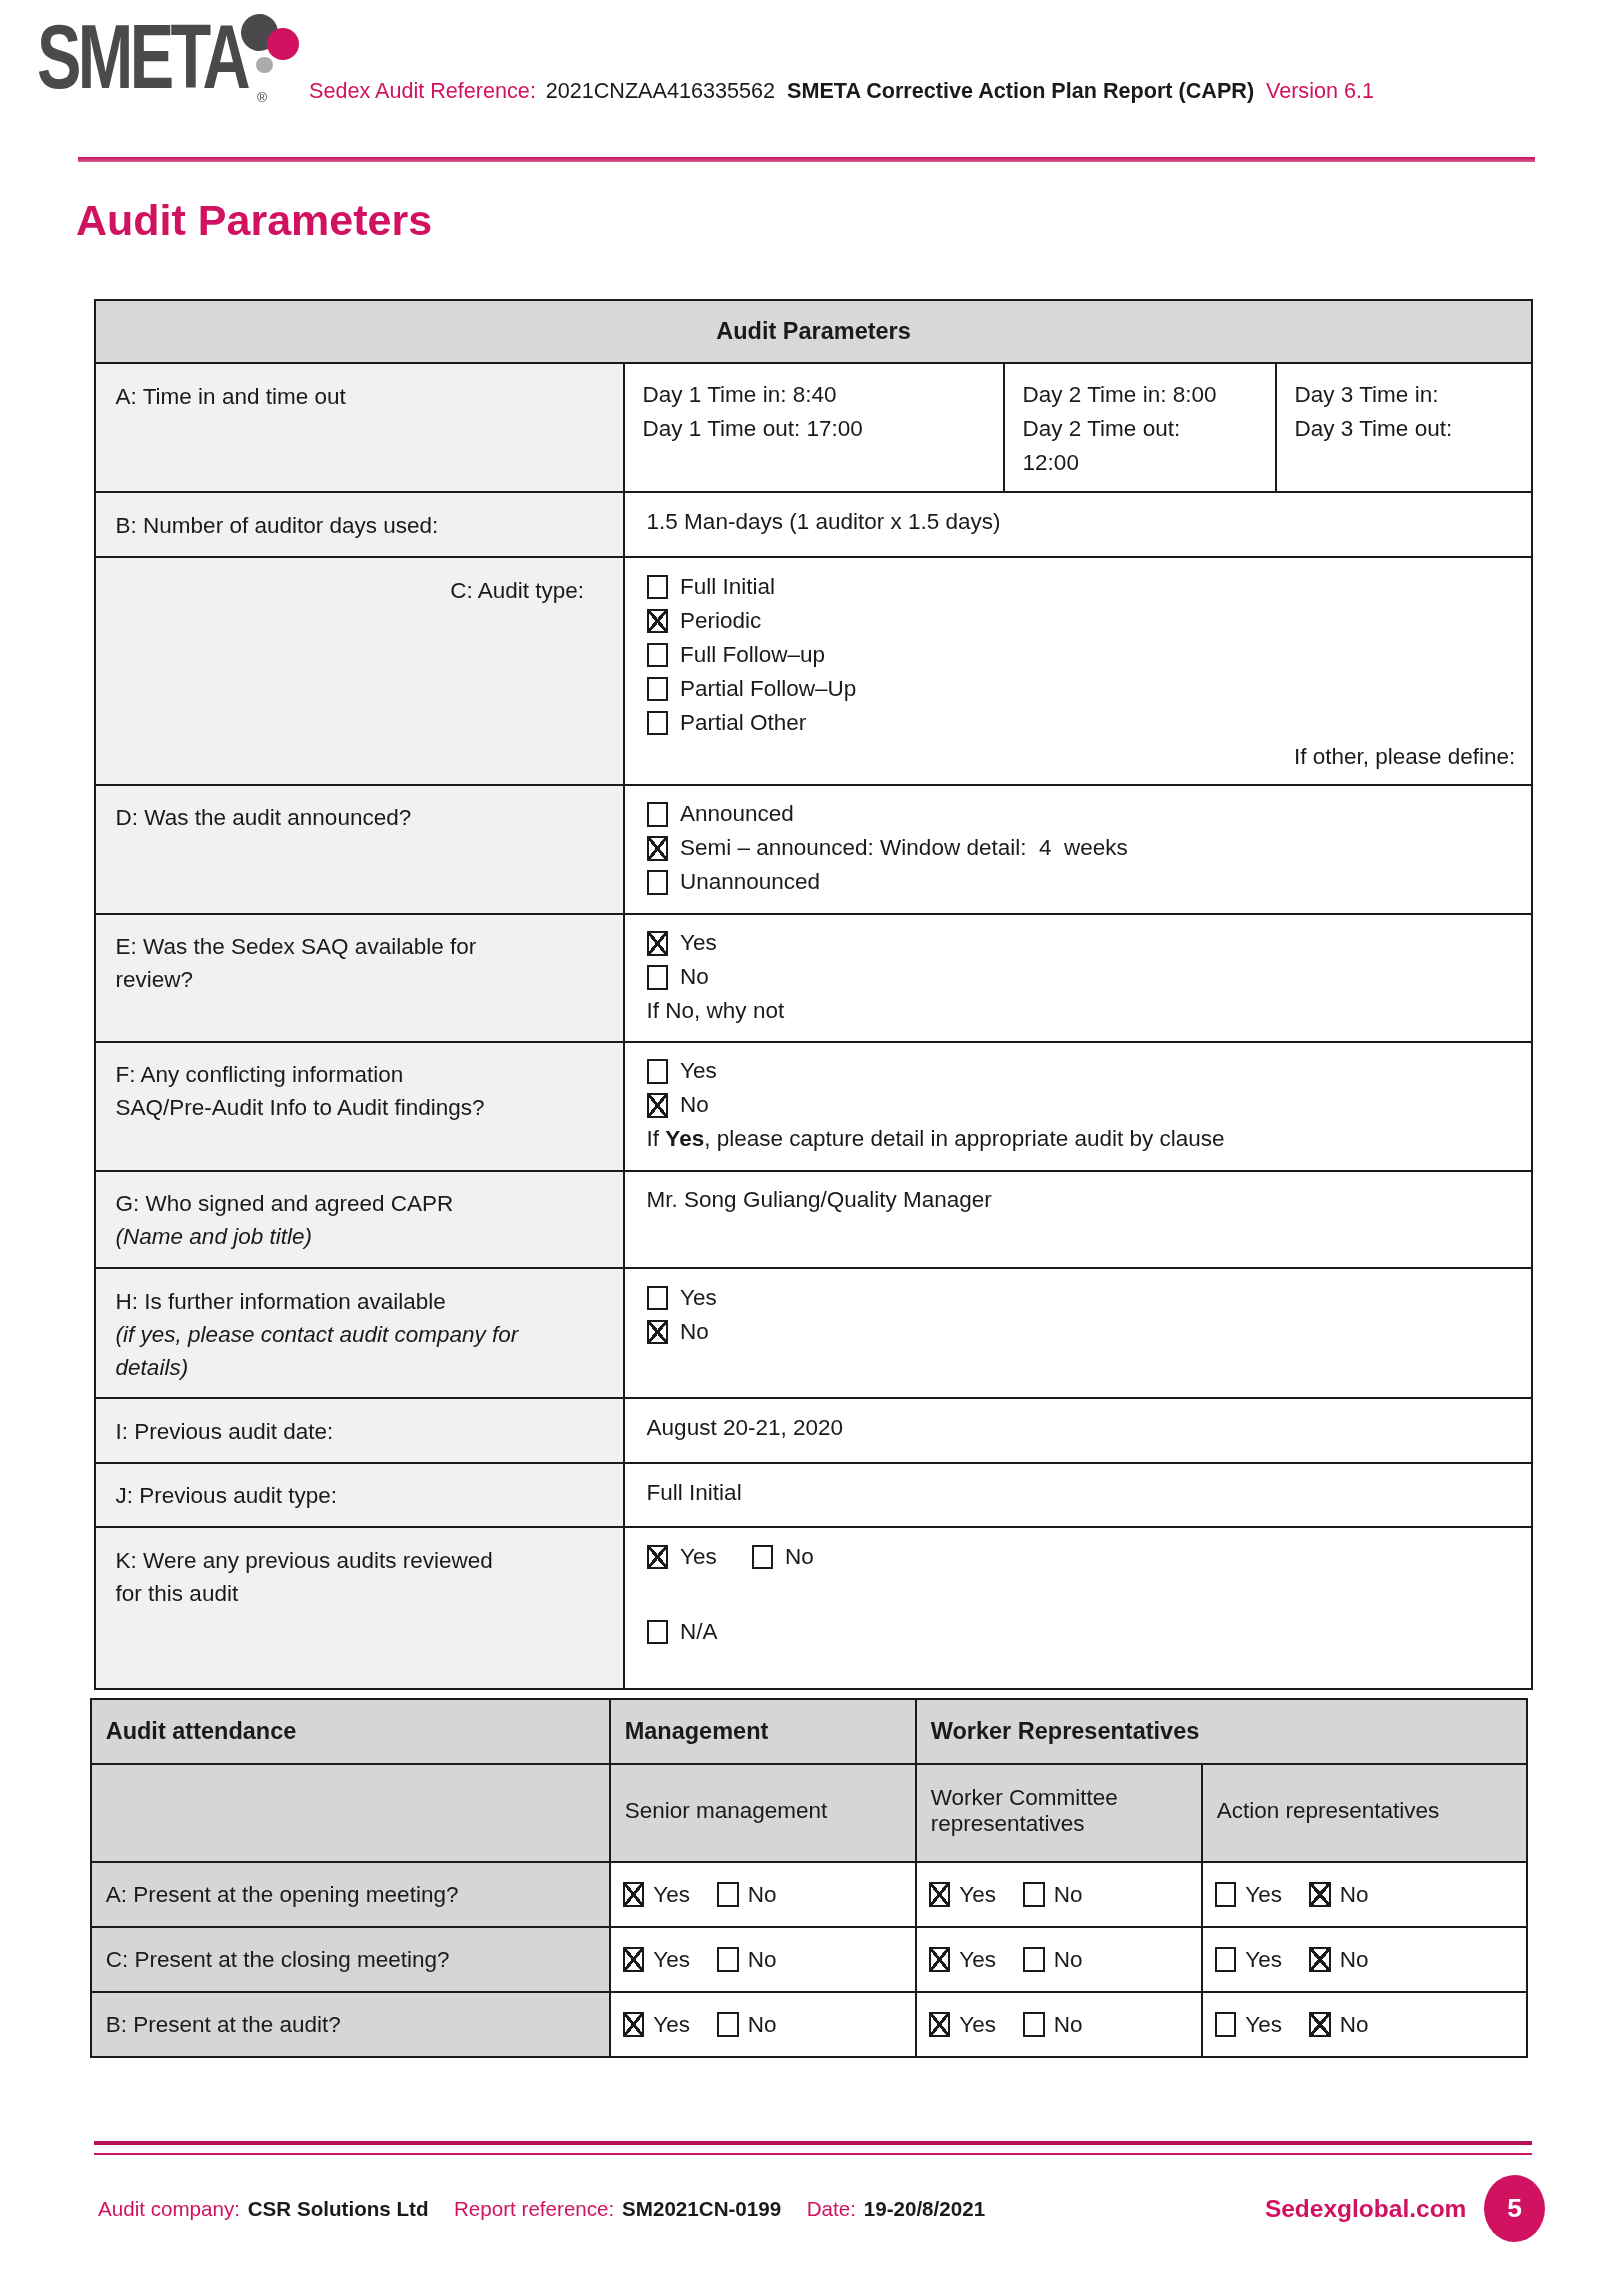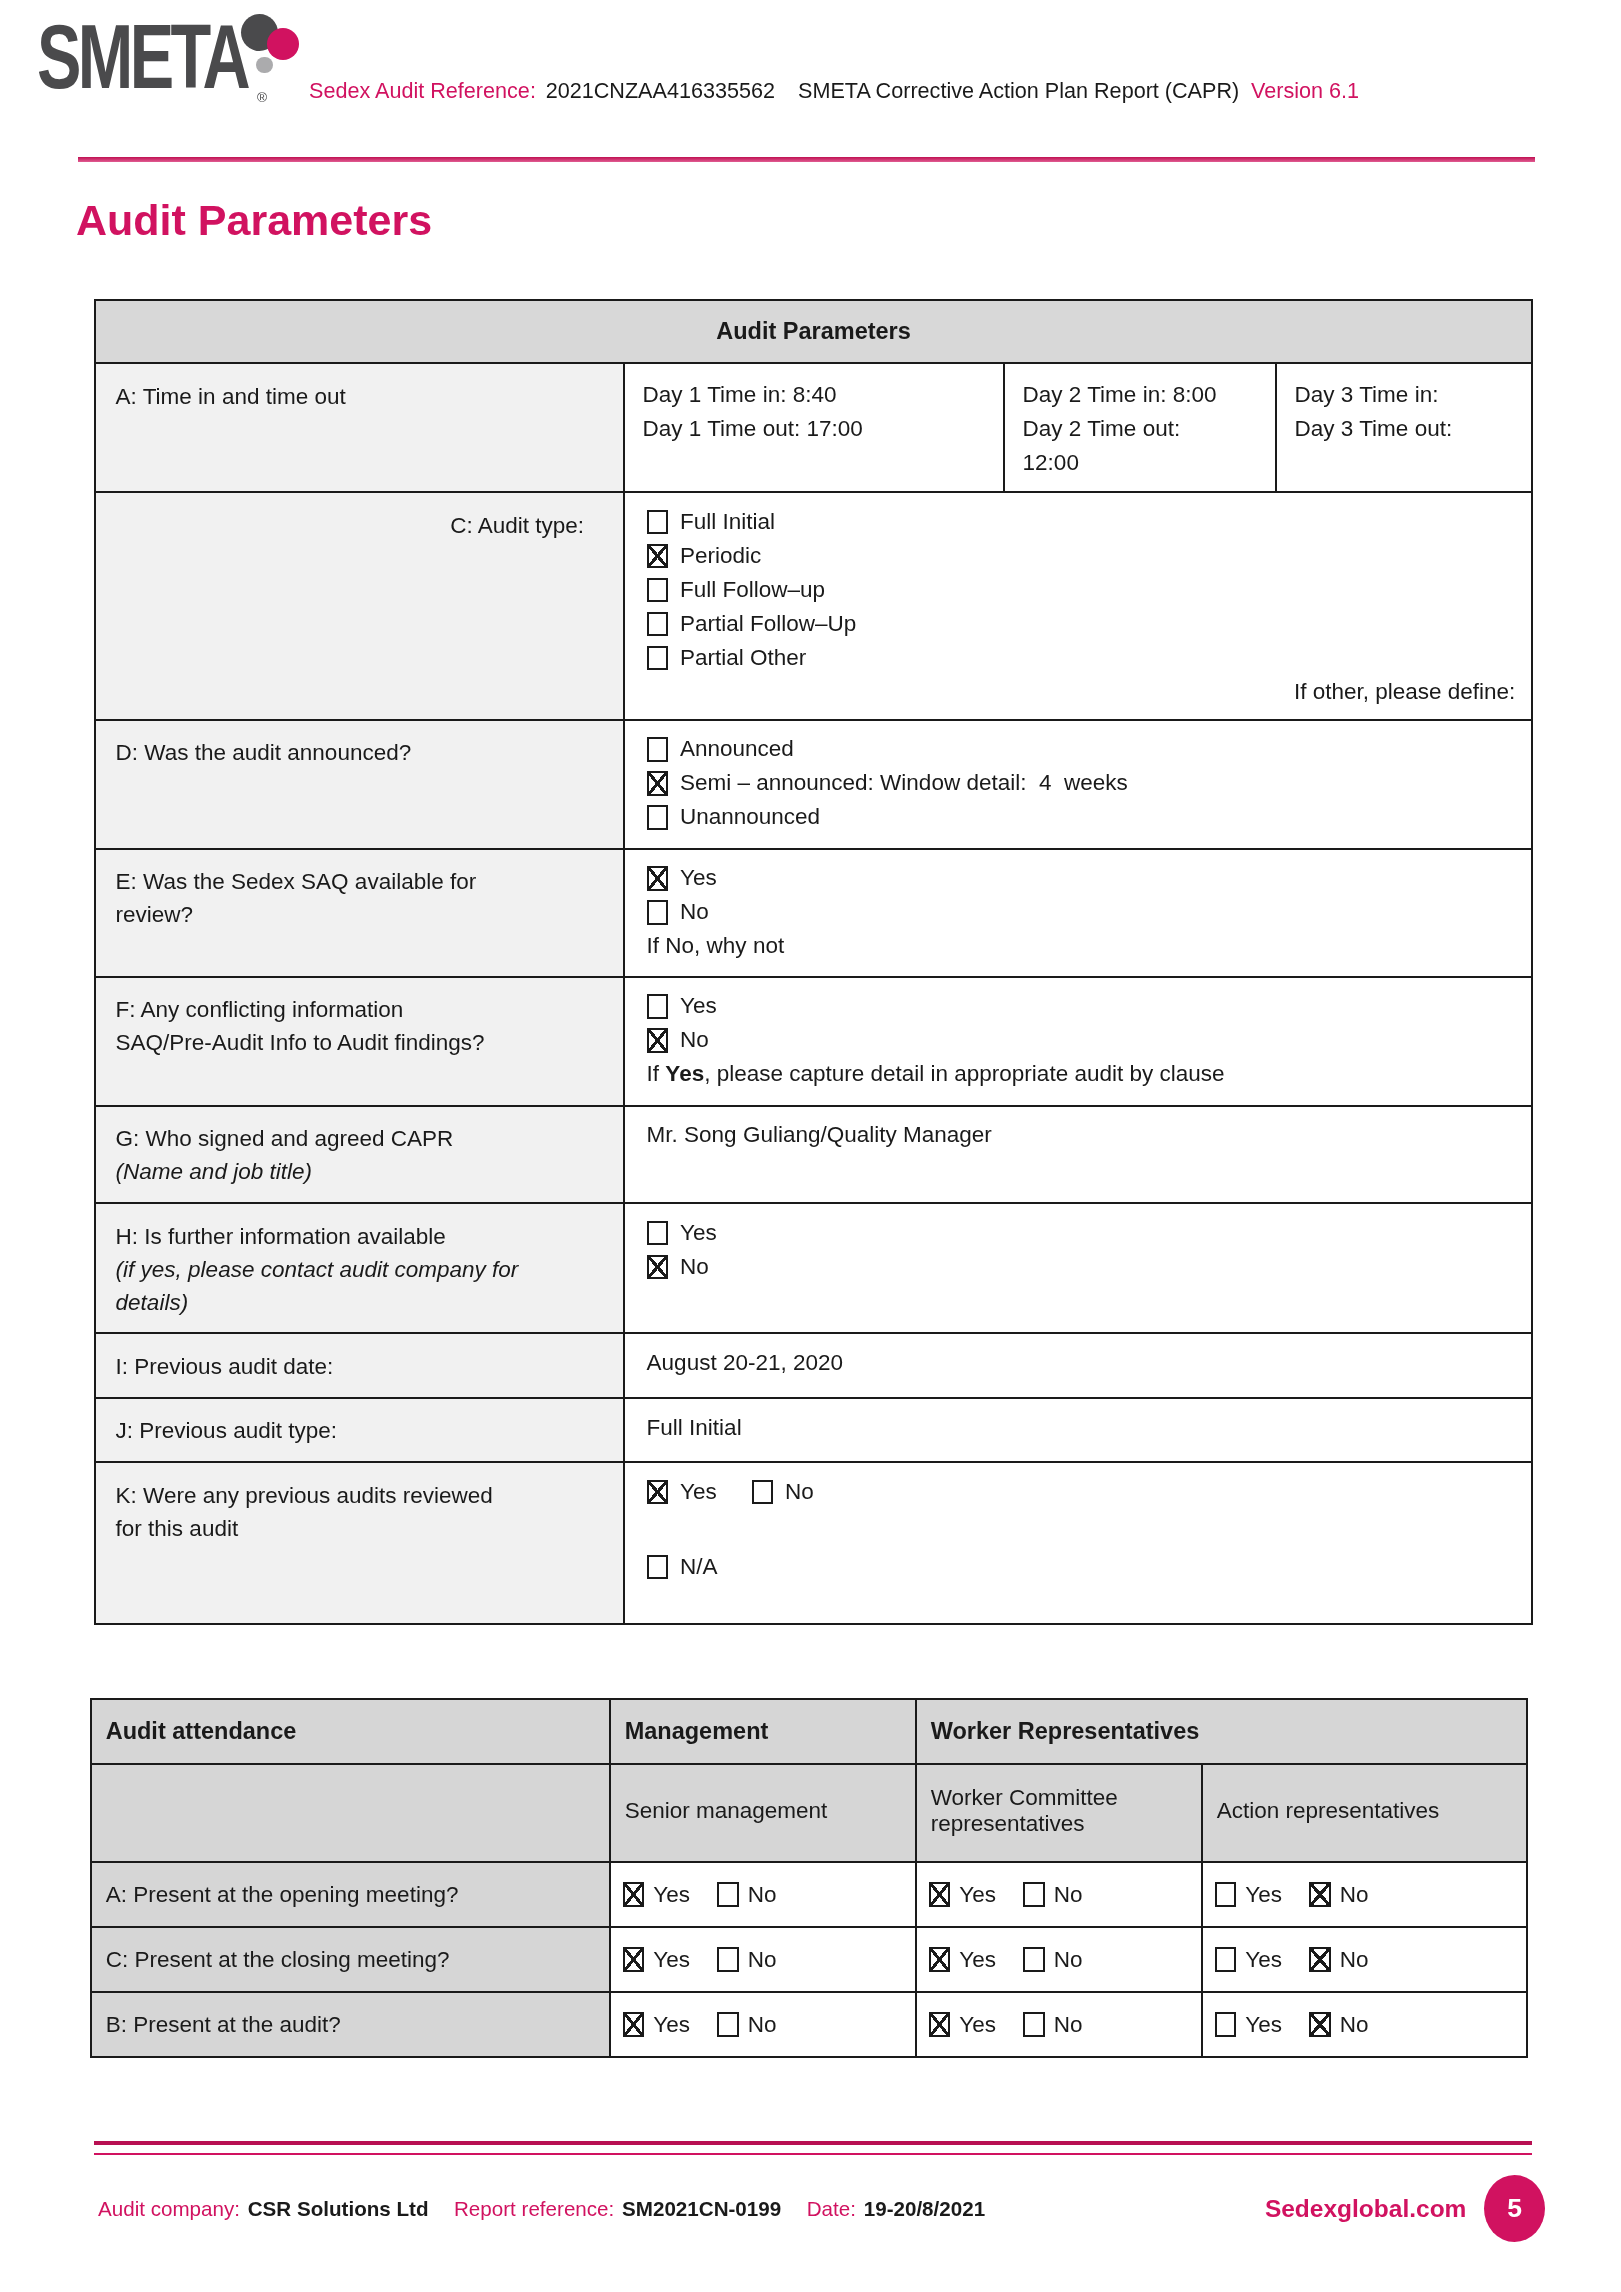--- a/index.html
+++ b/index.html
@@ -24,21 +24,21 @@
   .c-gray{left:204px;top:0px;width:37px;height:37px;background:var(--logo-gray);z-index:1;}
   .c-pink{left:230px;top:14.7px;width:32px;height:32px;background:var(--pink);z-index:3;}
   .c-light{left:219px;top:43px;width:16.7px;height:16.7px;background:var(--logo-light-gray);z-index:1;}
   .logo-reg{position:absolute;left:220px;top:76px;font-size:13.7px;color:var(--logo-gray);z-index:2;}
   .header-meta{
     position:absolute;left:309px;top:78px;white-space:nowrap;font-size:21.6px;
     display:flex;align-items:baseline;
   }
   .hm-label{color:var(--pink);margin-right:9.8px;}
   .hm-value{color:var(--ink);}
-  .hm-title{font-weight:normal;margin-left:23px;}
+  .hm-title{font-weight:bold;margin-left:12px;}
   .hm-version{color:var(--pink);margin-left:11.8px;}
   .header-rule{
     position:absolute;left:78px;top:157px;width:1457px;height:4.9px;
     background:linear-gradient(to bottom,#c01052,#e0higher5c92);
     background:linear-gradient(to bottom,#c01052,#e05c92);
   }
   
   .page-title{
     position:absolute;left:76px;top:196px;margin:0;
     font-size:43px;font-weight:bold;color:var(--pink);letter-spacing:0px;
@@ -154,20 +154,28 @@
         <td class="val sub">
           <div class="vline">Day 2 Time in: 8:00</div>
           <div class="vline">Day 2 Time out:</div>
           <div class="vline">12:00</div>
         </td>
         <td class="val sub">
           <div class="vline">Day 3 Time in:</div>
           <div class="vline">Day 3 Time out:</div>
         </td>
       </tr>
+      <tr class="prow row-B">
+        <td class="lbl">
+          <div class="lline">B: Number of auditor days used:</div>
+        </td>
+        <td class="val" colspan="3">
+          <div class="vline"><span>1.5 Man-days (1 auditor x 1.5 days)</span></div>
+        </td>
+      </tr>
       <tr class="prow row-C">
         <td class="lbl">
           <div class="lline">C: Audit type:</div>
         </td>
         <td class="val" colspan="3">
           <div class="checkline">
             <span class="cb"></span>
             <span class="cb-label">Full Initial</span>
           </div>
           <div class="checkline">

